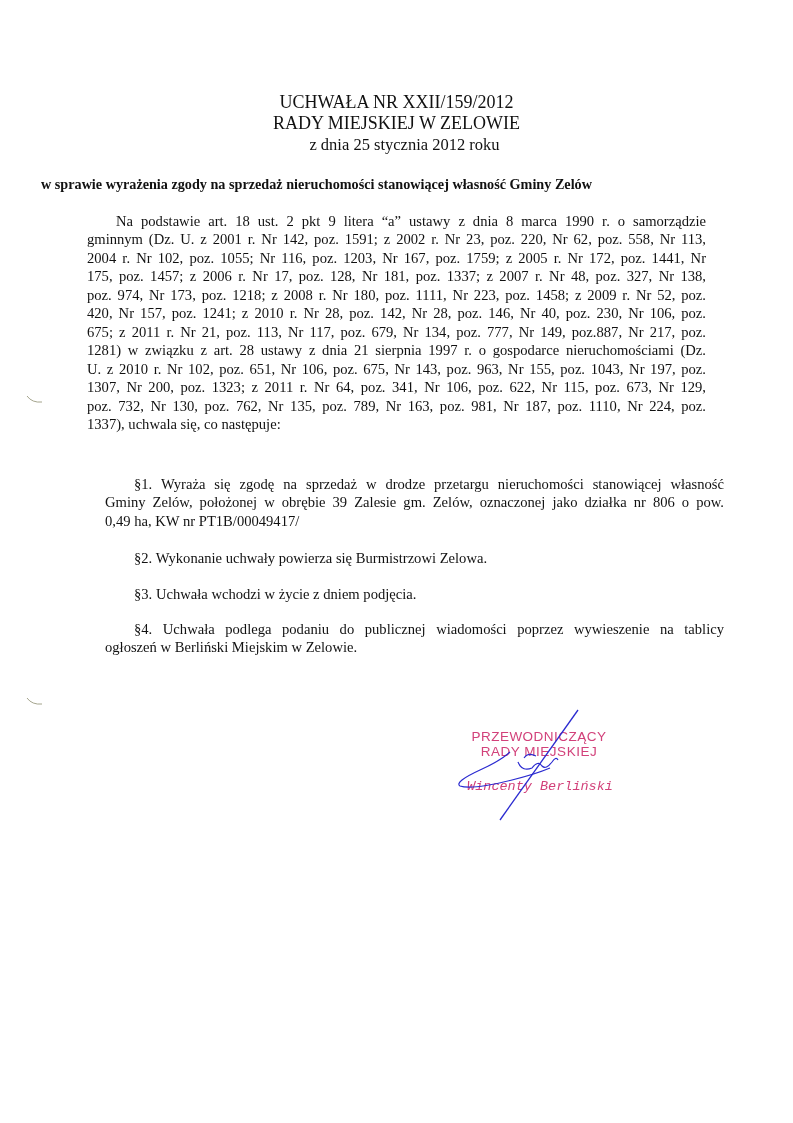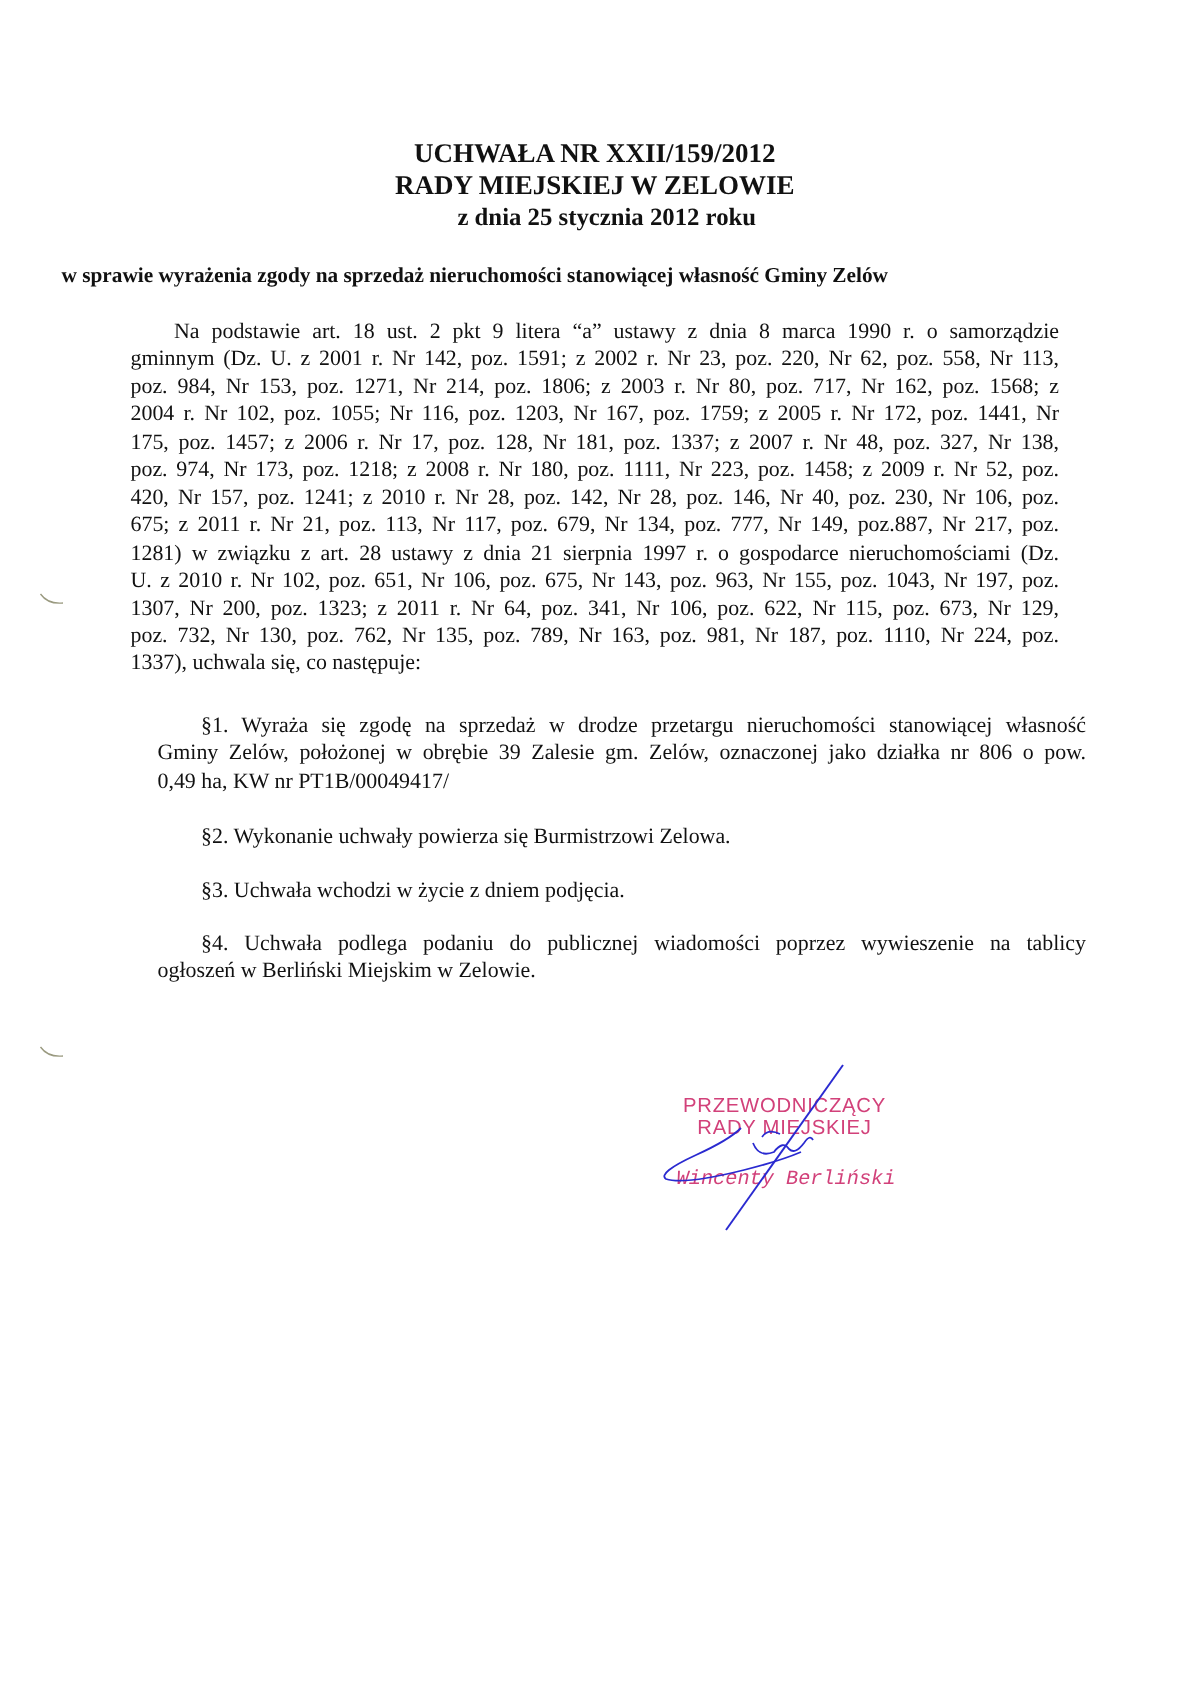--- a/index.html
+++ b/index.html
@@ -1,35 +1,35 @@
 <!DOCTYPE html>
 <html><head>
   <meta charset="utf-8">
   <style>
     html, body { margin: 0; padding: 0; background: #ffffff; }
     body { width: 793px; height: 1123px; position: relative; overflow: hidden;
            font-family: "Liberation Serif", "DejaVu Serif", serif; color: #111; }
     .header { position: absolute; top: 92px; left: 0; width: 793px; text-align: center;
-              font-weight: bold; font-size: 18px; line-height: 21px; }
+              font-weight: normal; font-size: 18px; line-height: 21px; }
     .header .date { font-size: 16.5px; margin-left: 16px; }
     .subject { position: absolute; top: 176px; left: 0; width: 633px; text-align: center;
                font-weight: bold; font-size: 14.2px; }
     .body-text { position: absolute; left: 87px; width: 619px; font-size: 14.6px;
                  line-height: 18.45px; text-align: justify; }
     .para-intro { top: 212px; }
     .line { display: block; text-align: justify; text-align-last: justify; white-space: nowrap; }
     .line.last { text-align-last: left; }
     .line.indent { padding-left: 29px; }
     .para { position: absolute; left: 87px; width: 619px; font-size: 14.6px; line-height: 18.45px; margin-left: 18px; }
     .p1 { top: 475px; }
     .p2 { top: 549px; }
     .p3 { top: 585px; }
     .p4 { top: 620px; }
     .mark { position: absolute; left: 26px; width: 18px; height: 10px; }
-    .stamp { position: absolute; left: 424px; top: 700px; width: 200px; height: 130px; }
+    .stamp { position: absolute; left: 440px; top: 700px; width: 200px; height: 130px; }
     .stamp-title { position: absolute; left: 24px; top: 30px; width: 150px; text-align: center;
                    font-family: "Liberation Sans", "DejaVu Sans", sans-serif; color: #d2417a;
                    font-size: 13.5px; line-height: 14.5px; letter-spacing: 0.5px; }
     .stamp-name { position: absolute; left: 20px; top: 79px; width: 160px; text-align: center;
                   font-family: Liberation Mono, monospace; font-style: italic;
                   color: #d2417a; font-size: 13.5px; }
     .sig { position: absolute; left: 0; top: 0; width: 200px; height: 130px; }
   </style>
 </head>
 <body>
@@ -38,21 +38,20 @@
   <div>UCHWAŁA NR XXII/159/2012</div>
   <div>RADY MIEJSKIEJ W ZELOWIE</div>
   <div class="date">z dnia 25 stycznia 2012 roku</div>
 </div>
 
 <div class="subject">w sprawie wyrażenia zgody na sprzedaż nieruchomości stanowiącej własność Gminy Zelów</div>
 
 <div class="body-text para-intro">
   <span class="line indent">Na podstawie art. 18 ust. 2 pkt 9 litera “a” ustawy z dnia 8 marca 1990 r. o samorządzie</span>
   <span class="line">gminnym (Dz. U. z 2001 r. Nr 142, poz. 1591; z 2002 r. Nr 23, poz. 220, Nr 62, poz. 558, Nr 113,</span>
-  <span class="line">poz. 984, Nr 153, poz. 1271, Nr 214, poz. 1806; z 2003 r. Nr 80, poz. 717, Nr 162, poz. 1568; z</span>
   <span class="line">2004 r. Nr 102, poz. 1055; Nr 116, poz. 1203, Nr 167, poz. 1759; z 2005 r. Nr 172, poz. 1441, Nr</span>
   <span class="line">175, poz. 1457; z 2006 r. Nr 17, poz. 128, Nr 181, poz. 1337; z 2007 r. Nr 48, poz. 327, Nr 138,</span>
   <span class="line">poz. 974, Nr 173, poz. 1218; z 2008 r. Nr 180, poz. 1111, Nr 223, poz. 1458; z 2009 r. Nr 52, poz.</span>
   <span class="line">420, Nr 157, poz. 1241; z 2010 r. Nr 28, poz. 142, Nr 28, poz. 146, Nr 40, poz. 230, Nr 106, poz.</span>
   <span class="line">675; z 2011 r. Nr 21, poz. 113, Nr 117, poz. 679, Nr 134, poz. 777, Nr 149, poz.887, Nr 217, poz.</span>
   <span class="line">1281) w związku z art. 28 ustawy z dnia 21 sierpnia 1997 r. o gospodarce nieruchomościami (Dz.</span>
   <span class="line">U. z 2010 r. Nr 102, poz. 651, Nr 106, poz. 675, Nr 143, poz. 963, Nr 155, poz. 1043, Nr 197, poz.</span>
   <span class="line">1307, Nr 200, poz. 1323; z 2011 r. Nr 64, poz. 341, Nr 106, poz. 622, Nr 115, poz. 673, Nr 129,</span>
   <span class="line">poz. 732, Nr 130, poz. 762, Nr 135, poz. 789, Nr 163, poz. 981, Nr 187, poz. 1110, Nr 224, poz.</span>
   <span class="line last">1337), uchwala się, co następuje:</span>

